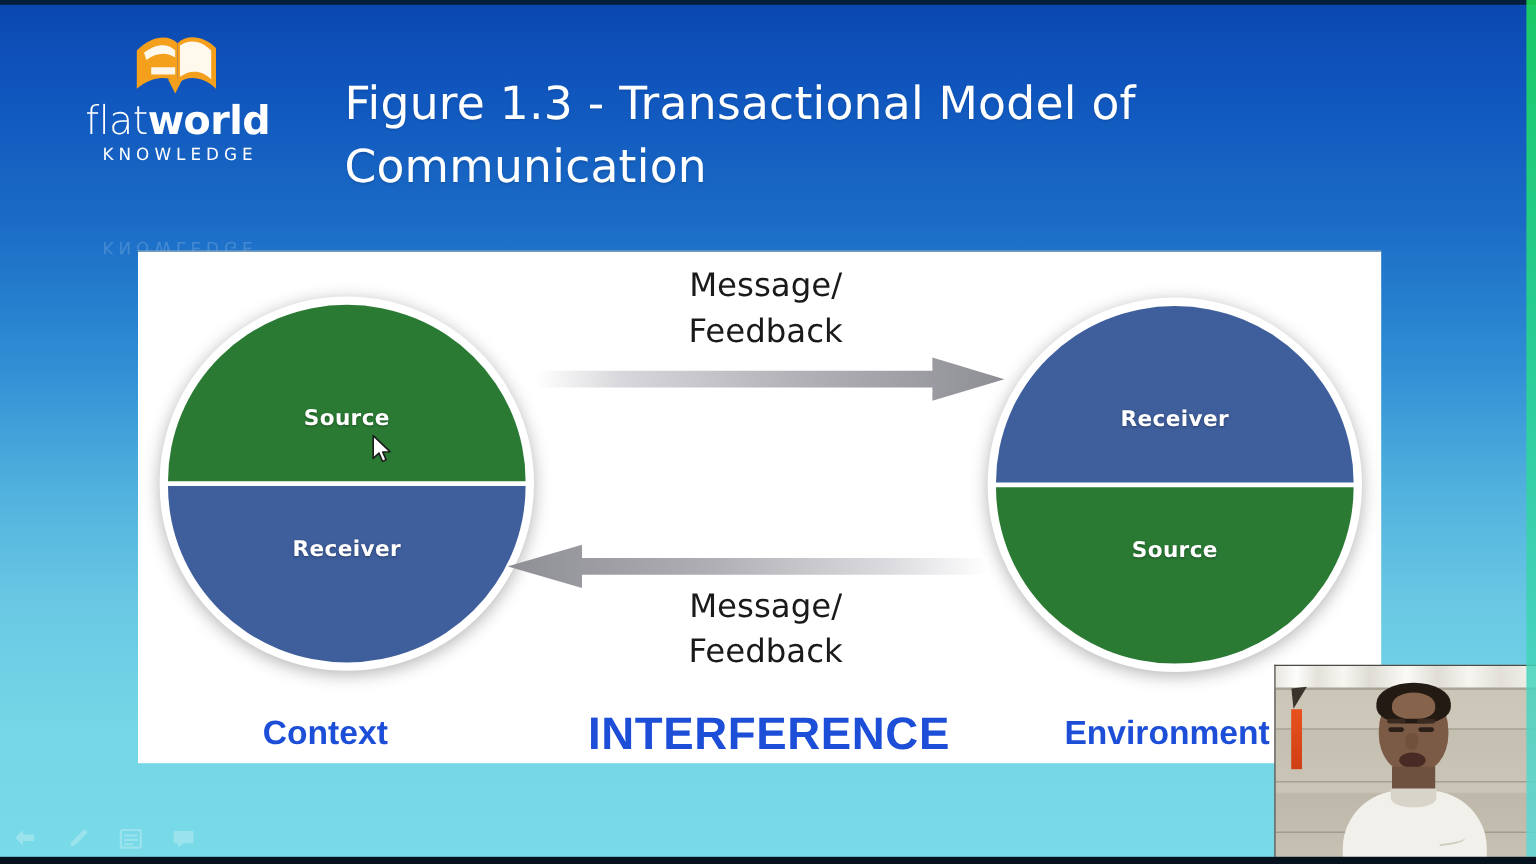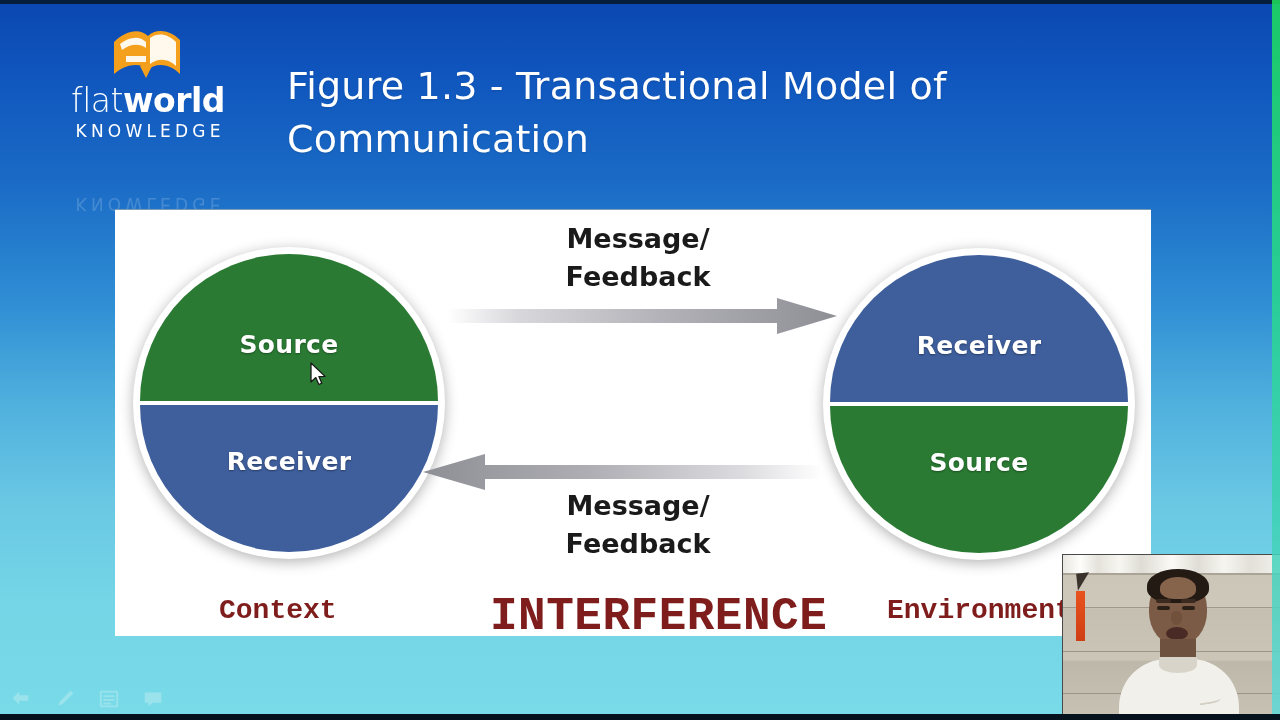--- a/index.html
+++ b/index.html
@@ -75,21 +75,21 @@
     white-space: nowrap;
   }
   .logo-word .thin { font-weight: 300; }
   .logo-word .bold { font-weight: 700; }
   .logo-sub {
     position: absolute;
     left: 0; top: 95px;
     width: 200px;
     text-align: center;
     font-family: "DejaVu Sans", sans-serif;
-    font-size: 17px;
+    font-size: 14px;
     letter-spacing: 4.2px;
     color: #ffffff;
     text-indent: 4.2px;
   }
   #logo-reflection {
     position: absolute;
     left: 48px; top: 151px;
     width: 200px; height: 66px;
     transform: scaleY(-1);
     opacity: .17;
@@ -145,21 +145,21 @@
     border-radius: 50% 50% 0 0 / 100% 100% 0 0;
   }
   .circle .half.bottom {
     bottom: 7px;
     border-radius: 0 0 50% 50% / 0 0 100% 100%;
   }
   .half-label {
     color: #ffffff;
     font-family: "DejaVu Sans", sans-serif;
     font-weight: 700;
-    font-size: 25px;
+    font-size: 18px;
     letter-spacing: .3px;
     text-shadow: 0 1px 2px rgba(0,0,0,.35);
   }
 
   #circle-left {
     left: 18px; top: 37px;
     width: 312px; height: 312px;
   }
   #circle-left .half.top    { align-items: flex-end;   padding-bottom: 42px; }
   #circle-left .half.bottom { align-items: flex-start; padding-top: 42px; }
@@ -181,46 +181,46 @@
   #arrow-top    { left: 332px; top: 86px;  width: 390px; }
   #arrow-bottom { left: 308px; top: 242px; width: 400px; }
 
   .msg-label {
     position: absolute;
     text-align: center;
     font-family: "DejaVu Sans", sans-serif;
     font-size: 27px;
     line-height: 38px;
     color: #1a1a1a;
-    font-weight: 700;
+    font-weight: 400;
   }
   #msg-top    { left: 408px; top: 10px;  width: 230px; }
   #msg-bottom { left: 408px; top: 277px; width: 230px; }
 
   #channels {
     position: absolute;
     left: 390px; top: 163px;
     width: 270px;
     text-align: center;
     font-family: "DejaVu Sans", sans-serif;
     font-weight: 700;
     font-size: 34px;
     letter-spacing: .5px;
     color: #121212;
   }
 
   .footer-label {
     position: absolute;
-    font-family: Liberation Mono, monospace;
+    font-family: Liberation Sans, sans-serif;
     font-weight: 700;
-    color: #7f1d1d;
+    color: #1d4ed8;
     white-space: nowrap;
   }
   #label-context     { left: 104px; top: 385px; font-size: 28px; }
-  #label-interference{ left: 375px; top: 381px; font-size: 46px; letter-spacing: .5px; }
+  #label-interference{ left: 375px; top: 381px; font-size: 38px; letter-spacing: .5px; }
   #label-environment { left: 772px; top: 385px; font-size: 28px; }
 
   
   #webcam {
     position: absolute;
     left: 1062px; top: 554px;
     width: 218px; height: 160px;
     overflow: hidden;
     background: #b9b4a6;
     border-left: 1px solid #4a4a4a;

